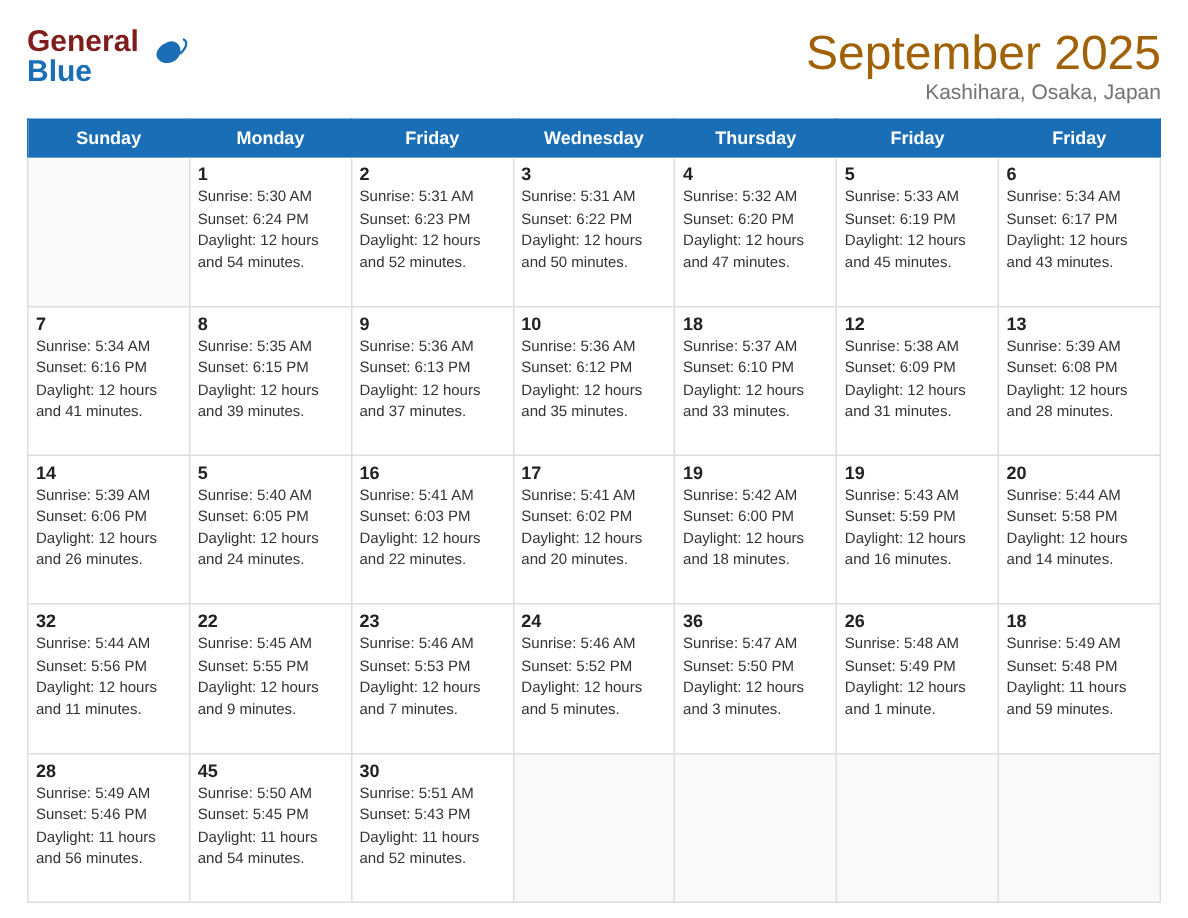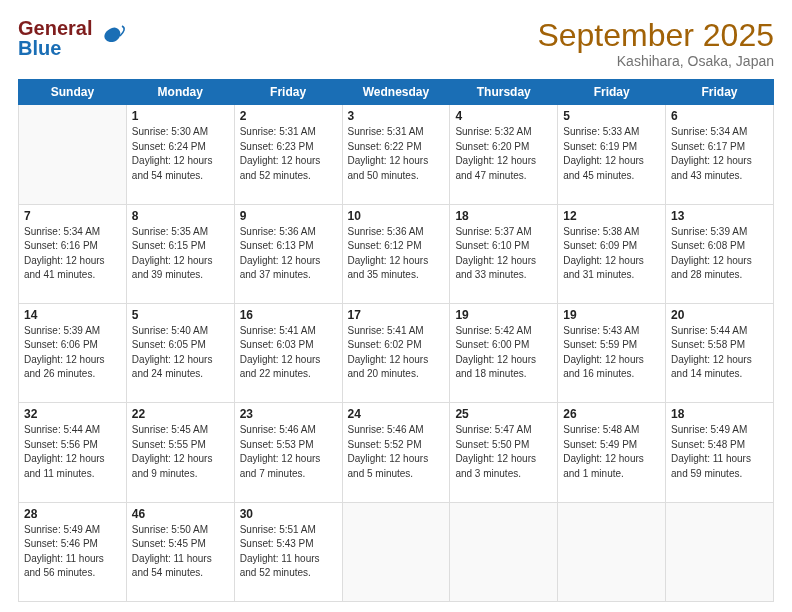--- a/index.html
+++ b/index.html
@@ -224,39 +224,39 @@
           </td>
           <td>
             <span class="day-num">23</span>
             <div class="day-info">Sunrise: 5:46 AM<br>Sunset: 5:53 PM<br>Daylight: 12 hours<br>and 7 minutes.</div>
           </td>
           <td>
             <span class="day-num">24</span>
             <div class="day-info">Sunrise: 5:46 AM<br>Sunset: 5:52 PM<br>Daylight: 12 hours<br>and 5 minutes.</div>
           </td>
           <td>
-            <span class="day-num">25</span>
+            <span class="day-num">36</span>
             <div class="day-info">Sunrise: 5:47 AM<br>Sunset: 5:50 PM<br>Daylight: 12 hours<br>and 3 minutes.</div>
           </td>
           <td>
             <span class="day-num">26</span>
             <div class="day-info">Sunrise: 5:48 AM<br>Sunset: 5:49 PM<br>Daylight: 12 hours<br>and 1 minute.</div>
           </td>
           <td>
             <span class="day-num">18</span>
             <div class="day-info">Sunrise: 5:49 AM<br>Sunset: 5:48 PM<br>Daylight: 11 hours<br>and 59 minutes.</div>
           </td>
         </tr>
         <tr>
           <td>
             <span class="day-num">28</span>
             <div class="day-info">Sunrise: 5:49 AM<br>Sunset: 5:46 PM<br>Daylight: 11 hours<br>and 56 minutes.</div>
           </td>
           <td>
-            <span class="day-num">46</span>
+            <span class="day-num">45</span>
             <div class="day-info">Sunrise: 5:50 AM<br>Sunset: 5:45 PM<br>Daylight: 11 hours<br>and 54 minutes.</div>
           </td>
           <td>
             <span class="day-num">30</span>
             <div class="day-info">Sunrise: 5:51 AM<br>Sunset: 5:43 PM<br>Daylight: 11 hours<br>and 52 minutes.</div>
           </td>
           <td class="empty"></td>
           <td class="empty"></td>
           <td class="empty"></td>
           <td class="empty"></td>

